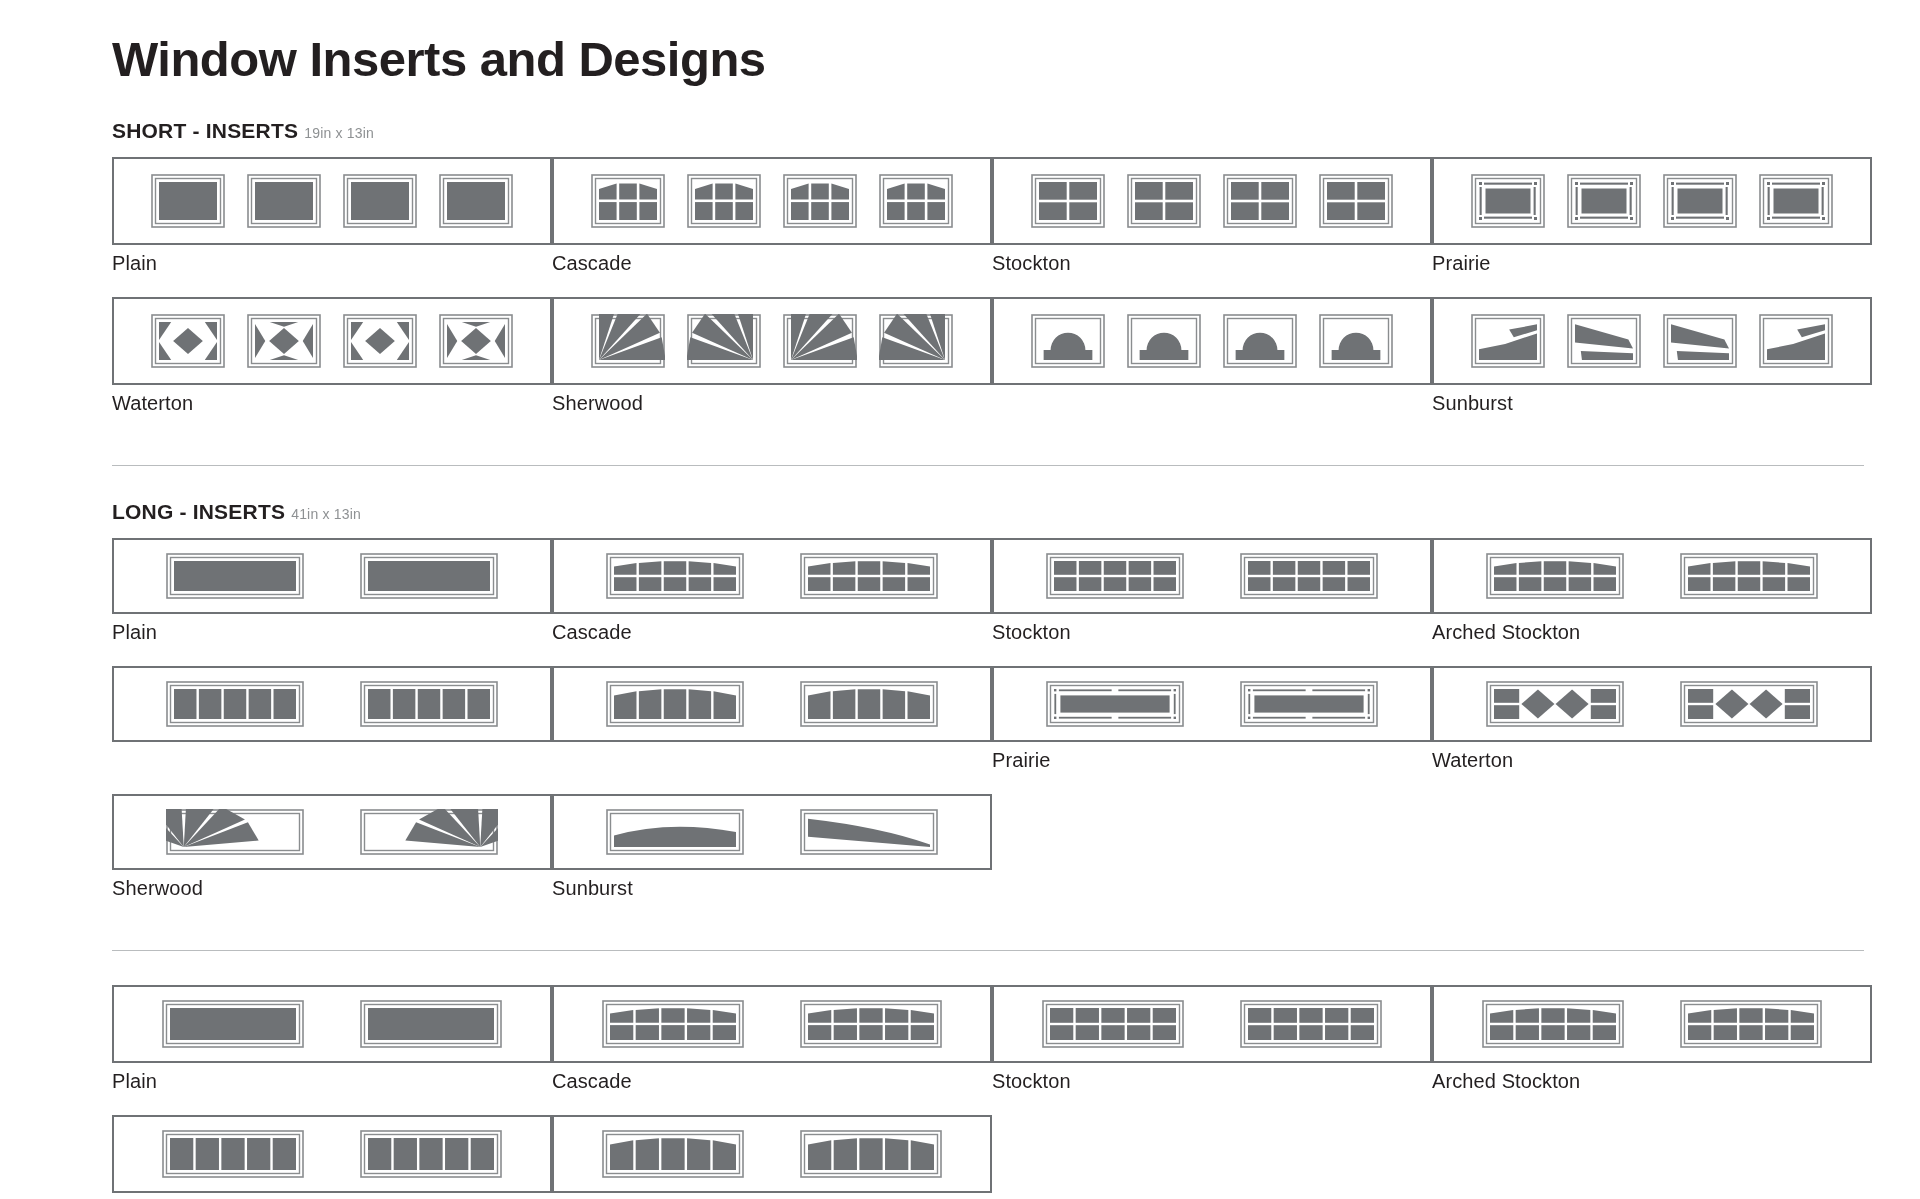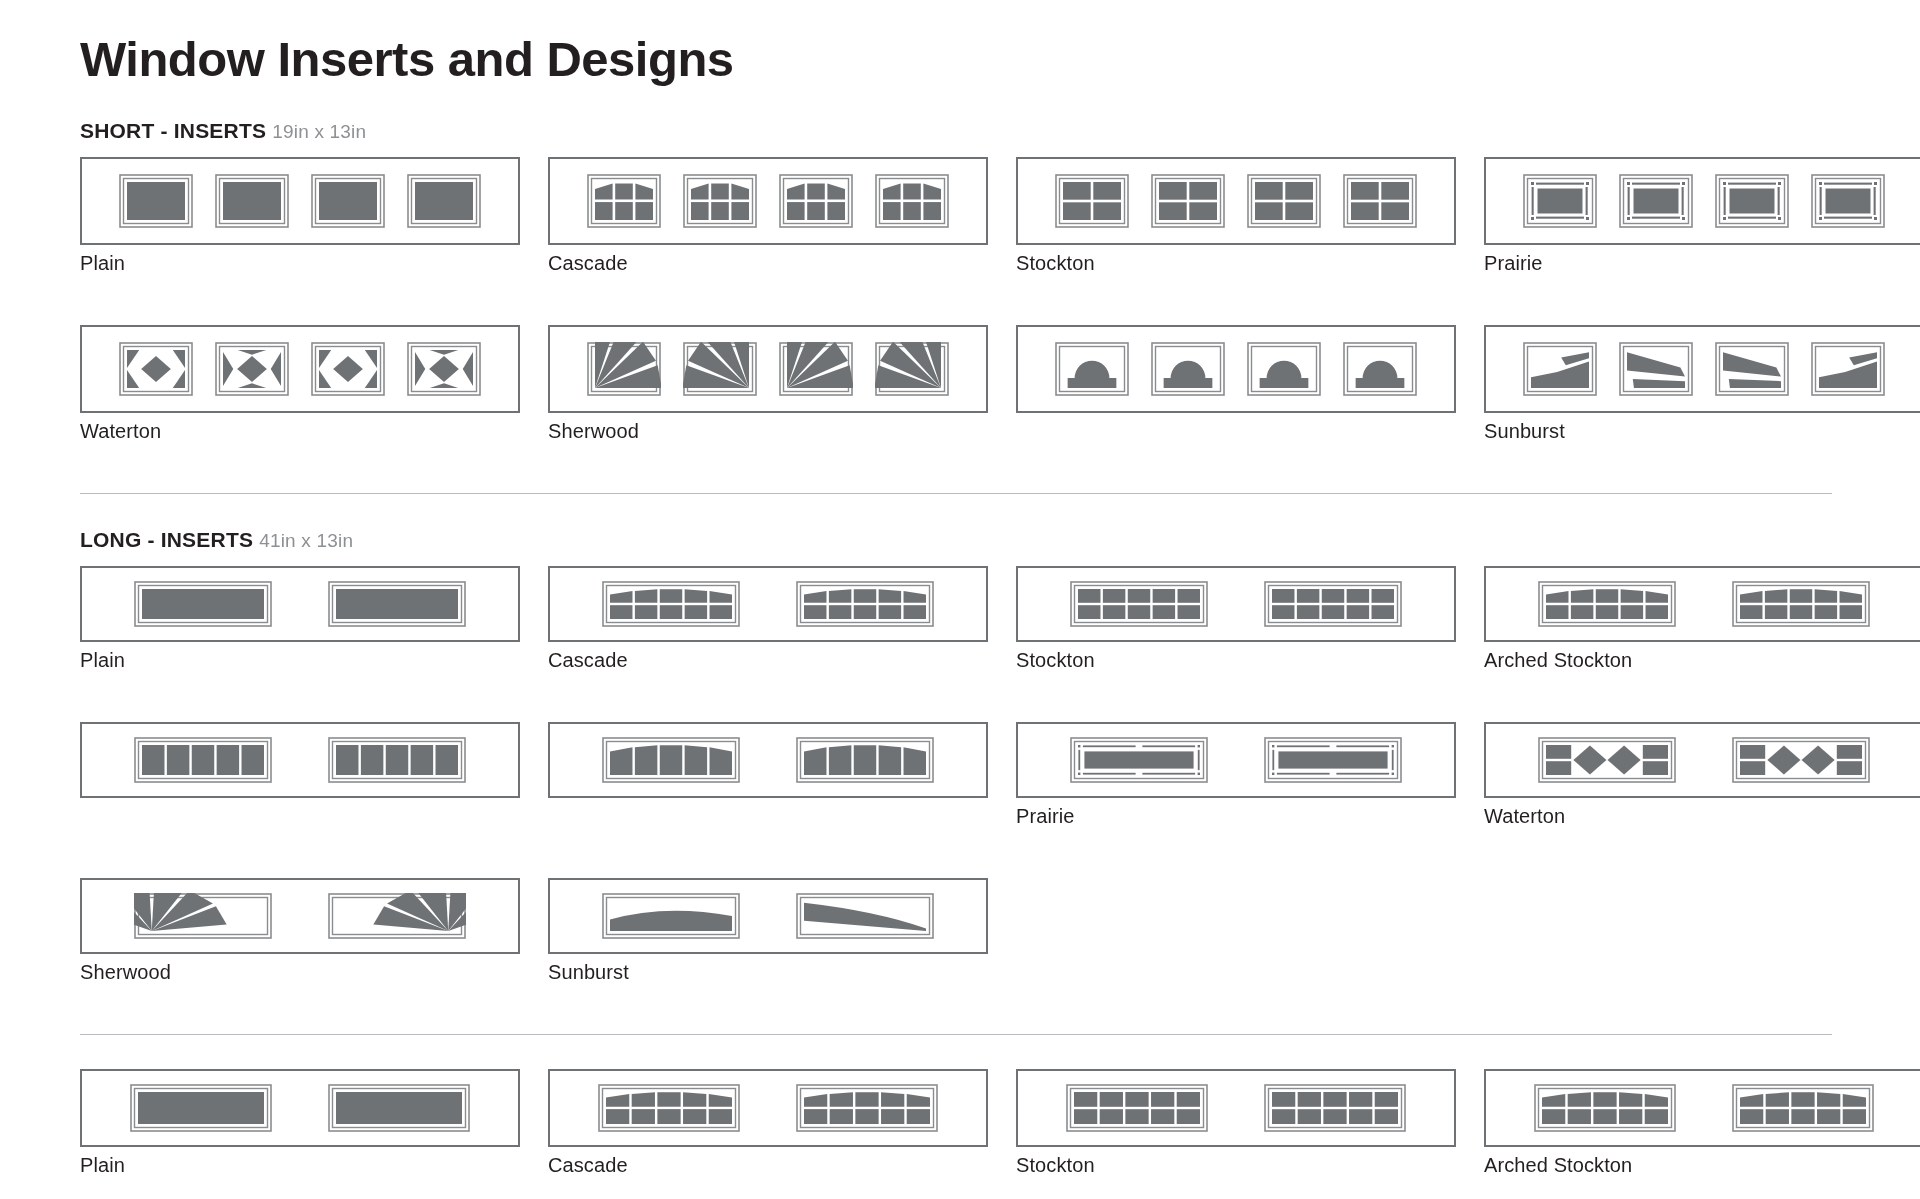--- a/index.html
+++ b/index.html
@@ -8,21 +8,21 @@
     background: #ffffff;
     font-family: "Liberation Sans", sans-serif;
     color: #231f20;
   }
   .page {
     width: 1920px;
     height: 1199px;
     position: relative;
     background: #fff;
     box-sizing: border-box;
-    padding: 26px 56px 0 80px;
+    padding: 26px 56px 0 112px;
     overflow: hidden;
   }
   .title {
     font-size: 49px;
     font-weight: bold;
     letter-spacing: -0.5px;
     margin: 0 0 0 0;
     padding-top: 8px;
     line-height: 1.05;
     color: #231f20;
@@ -32,36 +32,35 @@
     font-size: 21px;
     font-weight: bold;
     letter-spacing: 0.2px;
     color: #231f20;
     margin-bottom: 14px;
     white-space: nowrap;
   }
   .section-head .dims {
     font-weight: normal;
     color: #8e9193;
-    font-size: 19px;
+    font-size: 14px;
     letter-spacing: 0.2px;
     margin-left: 6px;
   }
   .divider {
     border: none;
     border-top: 1px solid #b9bcbe;
     margin: 28px 0 0 0;
     width: 1752px;
   }
   .grid {
     display: grid;
     grid-template-columns: repeat(4, 440px);
     column-gap: 0px;
     row-gap: 0px;
-    gap: 28px;
   }
   .cell { width: 440px; }
   .design {
     box-sizing: border-box;
     border: 2px solid #6f7275;
     background: #fff;
     padding: 8px 10px;
     display: flex;
     align-items: center;
     justify-content: center;

